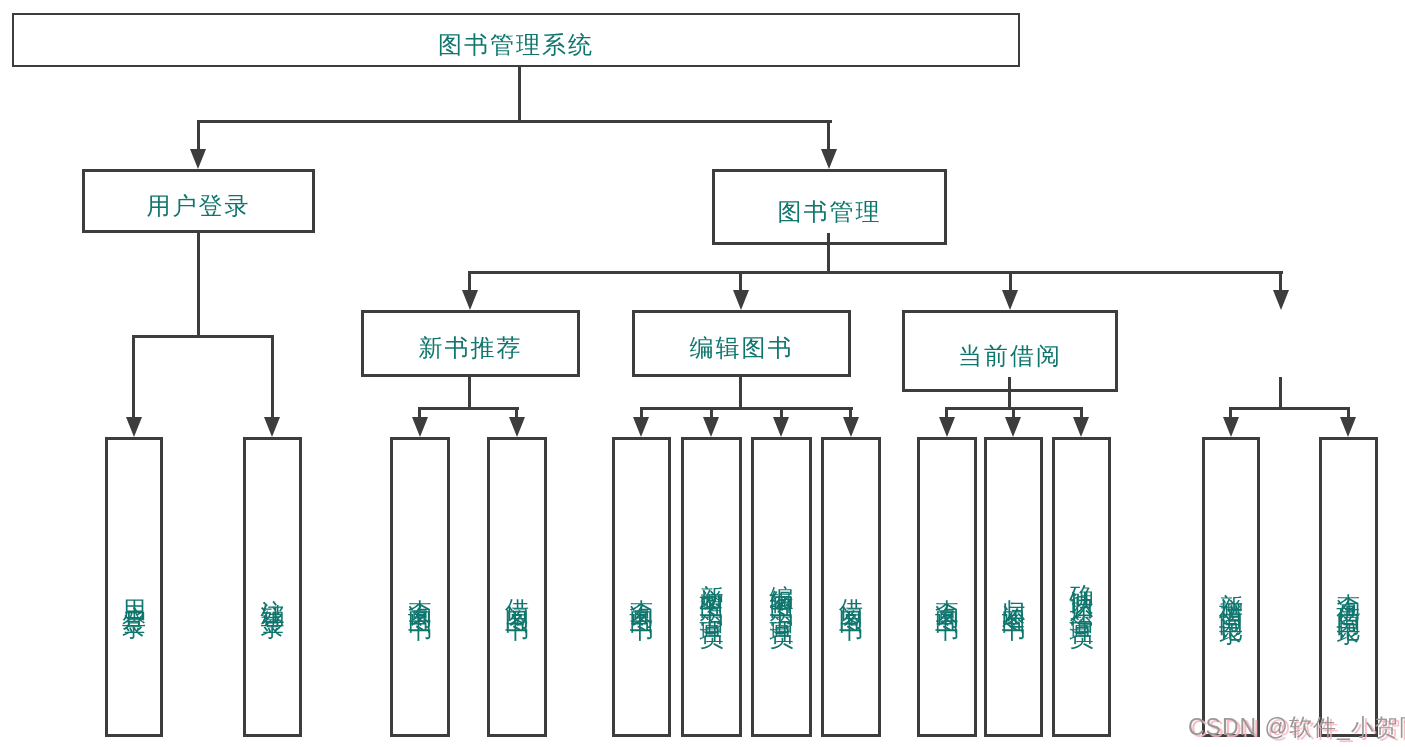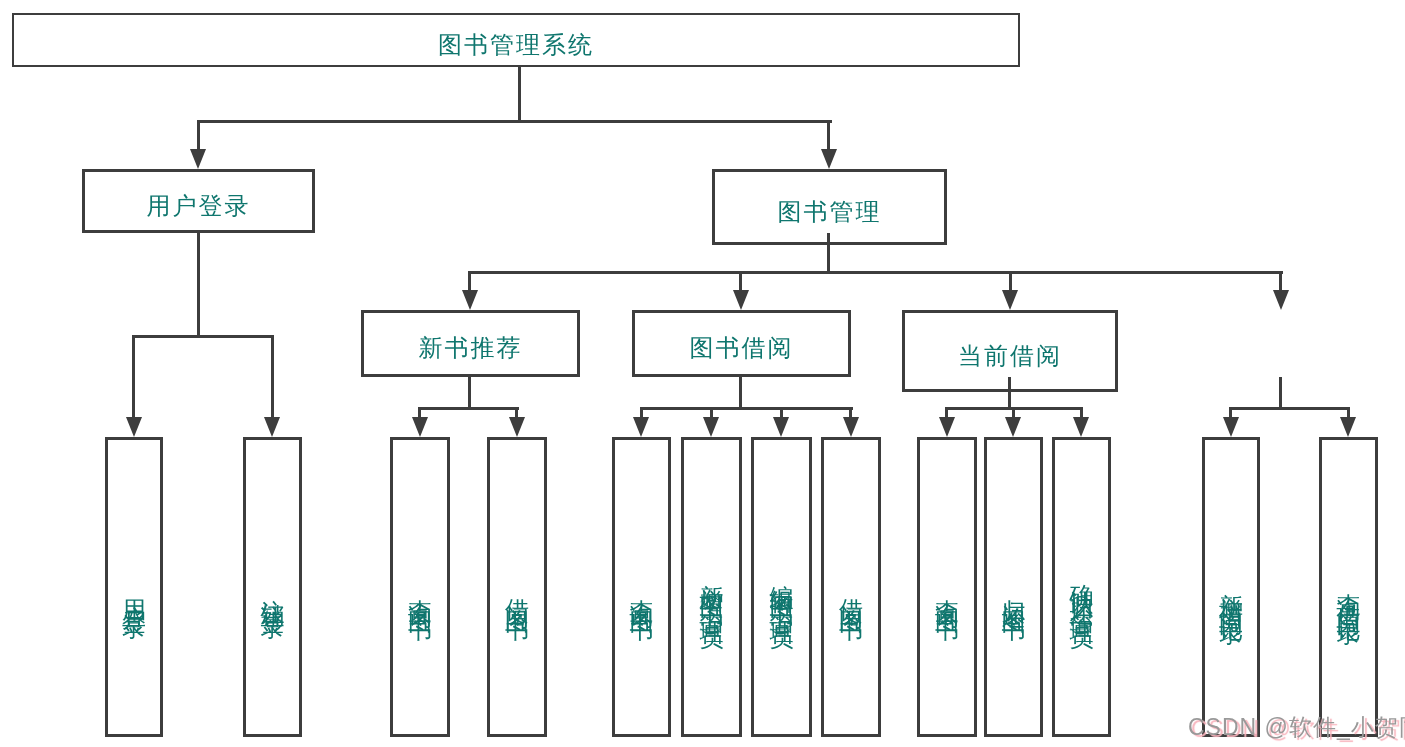--- a/index.html
+++ b/index.html
@@ -44,21 +44,21 @@
     <span class="lbl">用户登录</span>
   </div>
   <div class="box" style="left:712px;top:169px;width:235px;height:76px">
     <span class="lbl">图书管理</span>
   </div>
 
   <div class="box" style="left:361px;top:310px;width:219px;height:67px">
     <span class="lbl">新书推荐</span>
   </div>
   <div class="box" style="left:632px;top:310px;width:219px;height:67px">
-    <span class="lbl">图书借阅</span>
+    <span class="lbl">编辑图书</span>
   </div>
   <div class="box" style="left:902px;top:310px;width:216px;height:82px">
     <span class="lbl">当前借阅</span>
   </div>
 
   <div class="box v" style="left:105px;top:437px;width:58px;height:300px">
     <span class="lbl">用户登录</span>
   </div>
   <div class="box v" style="left:243px;top:437px;width:59px;height:300px">
     <span class="lbl">注销登录</span>

